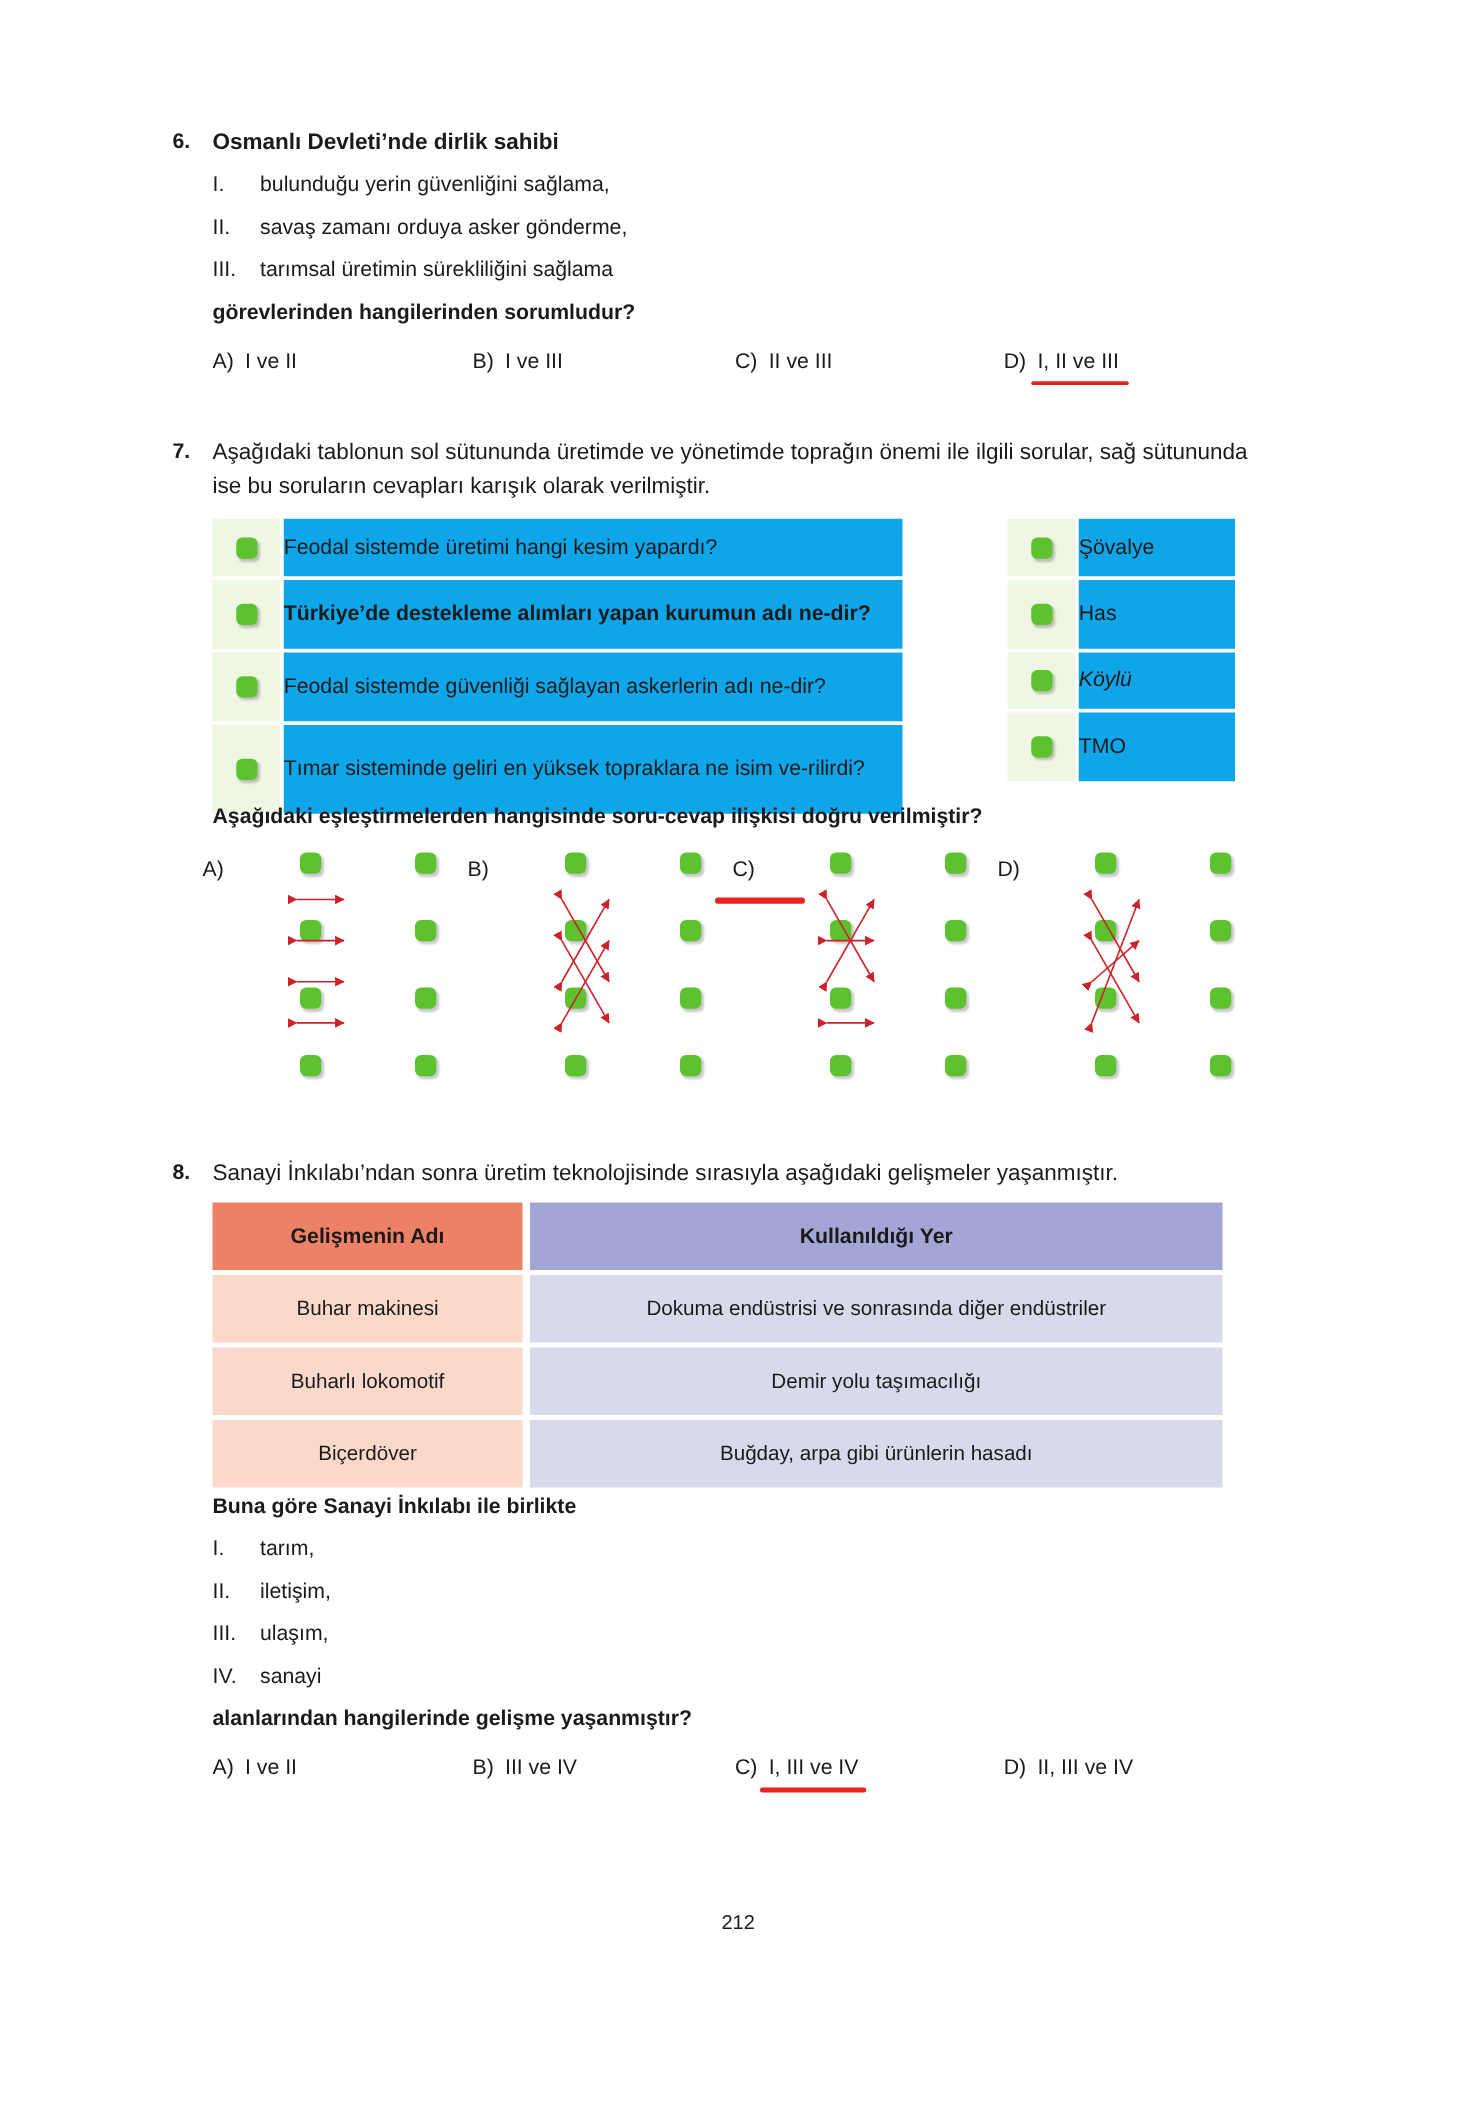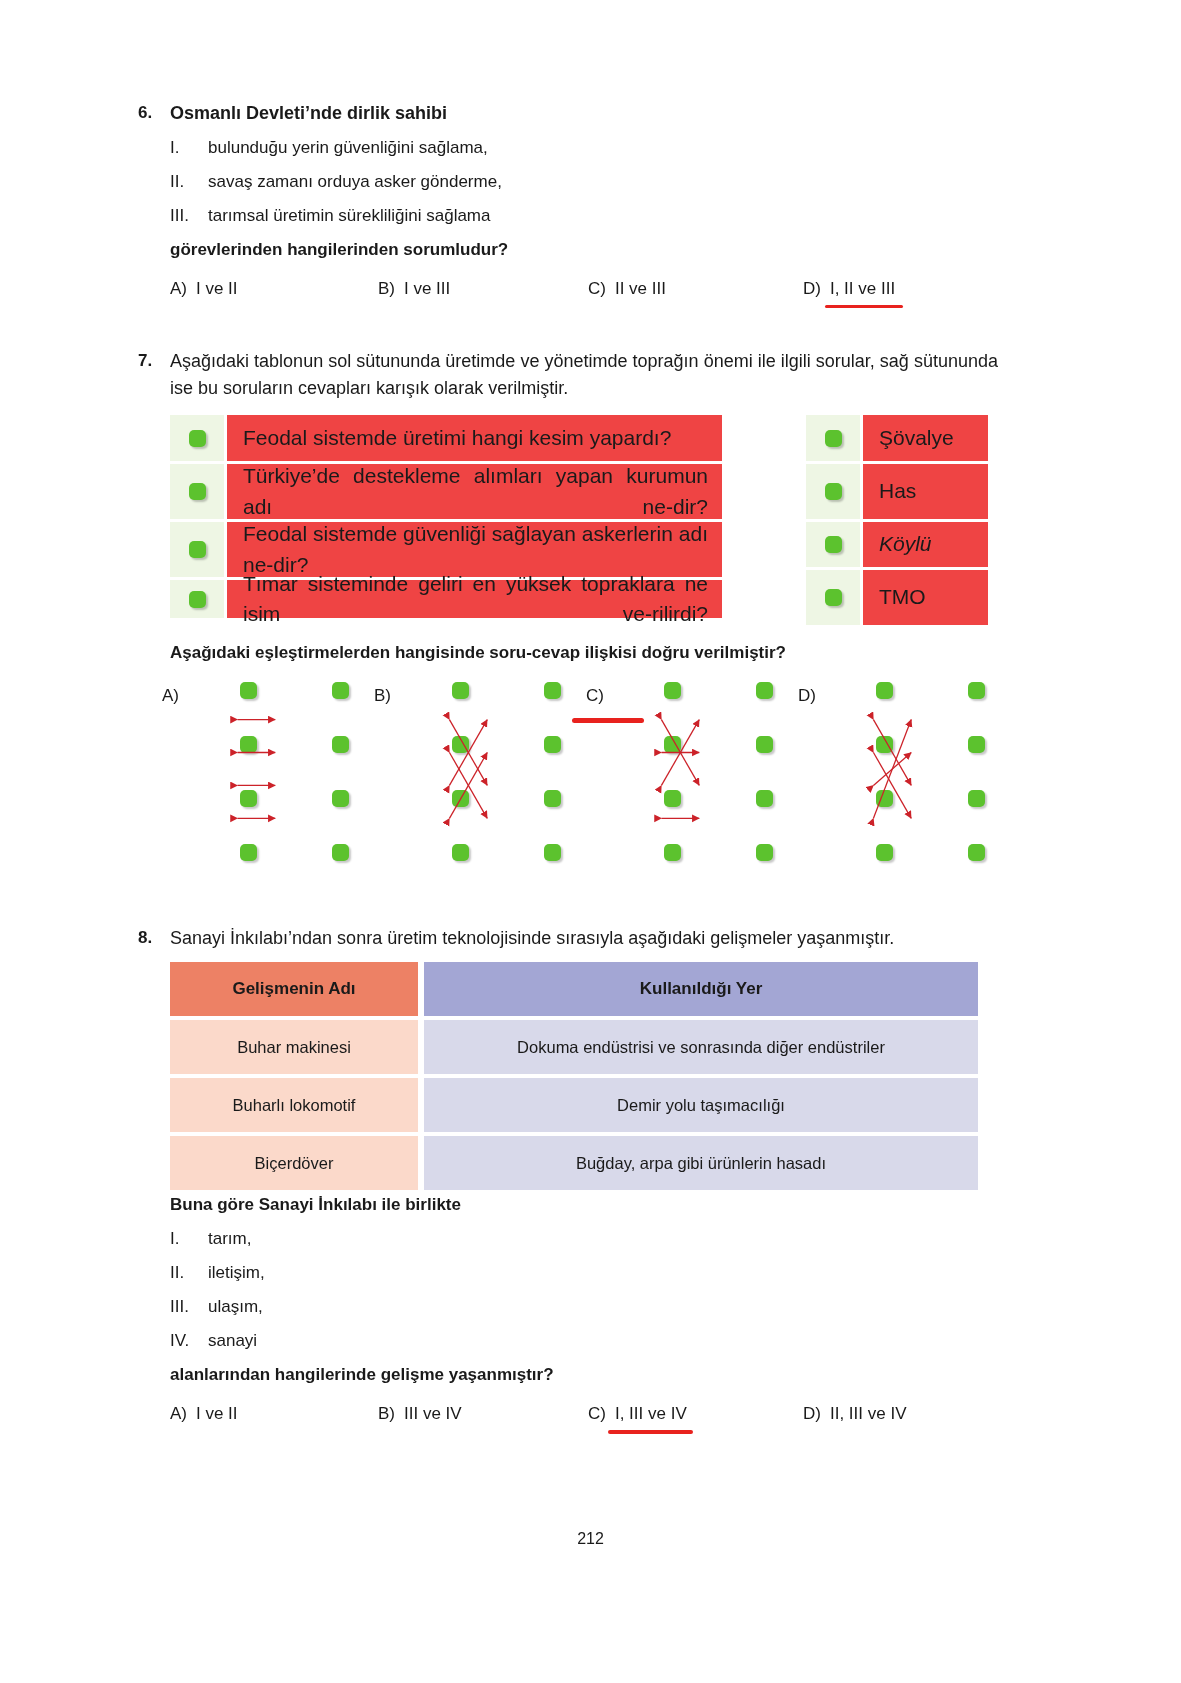--- a/index.html
+++ b/index.html
@@ -99,25 +99,25 @@
   }
   .mdot-cell {
     background: #eef6e4;
     width: 54px;
     flex: 0 0 54px;
     display: flex;
     align-items: center;
     justify-content: center;
   }
   .mtext-cell {
-    background: #ef4444;
+    background: #0ea5e9;
     display: flex;
     align-items: center;
-    padding: 9px 14px 9px 16px;
-    font-size: 21px;
+    padding: 9px 14px 9px 0;
+    font-size: 17px;
     line-height: 1.45;
     text-align: justify;
     text-align-last: justify;
   }
   .mtext-cell.single { text-align-last: left; text-align: left; }
   .dot {
     width: 17px;
     height: 17px;
     border-radius: 5px;
     background: #5cc22e;
@@ -257,33 +257,33 @@
   </div>
 
   <div class="match-wrap" style="left:170px; top:415px;">
     <div class="mtable" style="width:552px;">
       <div class="mrow" style="height:46px;">
         <div class="mdot-cell">
           <span class="dot"></span>
         </div>
         <div class="mtext-cell single" style="flex:1;">Feodal sistemde üretimi hangi kesim yapardı?</div>
       </div>
+      <div class="mrow" style="height:55px;font-weight:bold;">
+        <div class="mdot-cell">
+          <span class="dot"></span>
+        </div>
+        <div class="mtext-cell" style="flex:1;">Türkiye’de destekleme alımları yapan kurumun adı ne-dir?</div>
+      </div>
       <div class="mrow" style="height:55px;">
         <div class="mdot-cell">
           <span class="dot"></span>
         </div>
-        <div class="mtext-cell" style="flex:1;">Türkiye’de destekleme alımları yapan kurumun adı ne-dir?</div>
-      </div>
-      <div class="mrow" style="height:55px;">
-        <div class="mdot-cell">
-          <span class="dot"></span>
-        </div>
         <div class="mtext-cell" style="flex:1;">Feodal sistemde güvenliği sağlayan askerlerin adı ne-dir?</div>
       </div>
-      <div class="mrow" style="height:38px;">
+      <div class="mrow" style="height:71px;">
         <div class="mdot-cell">
           <span class="dot"></span>
         </div>
         <div class="mtext-cell" style="flex:1;">Tımar sisteminde geliri en yüksek topraklara ne isim ve-rilirdi?</div>
       </div>
     </div>
   </div>
 
   <div class="match-wrap" style="left:806px; top:415px;">
     <div class="mtable" style="width:182px;">

